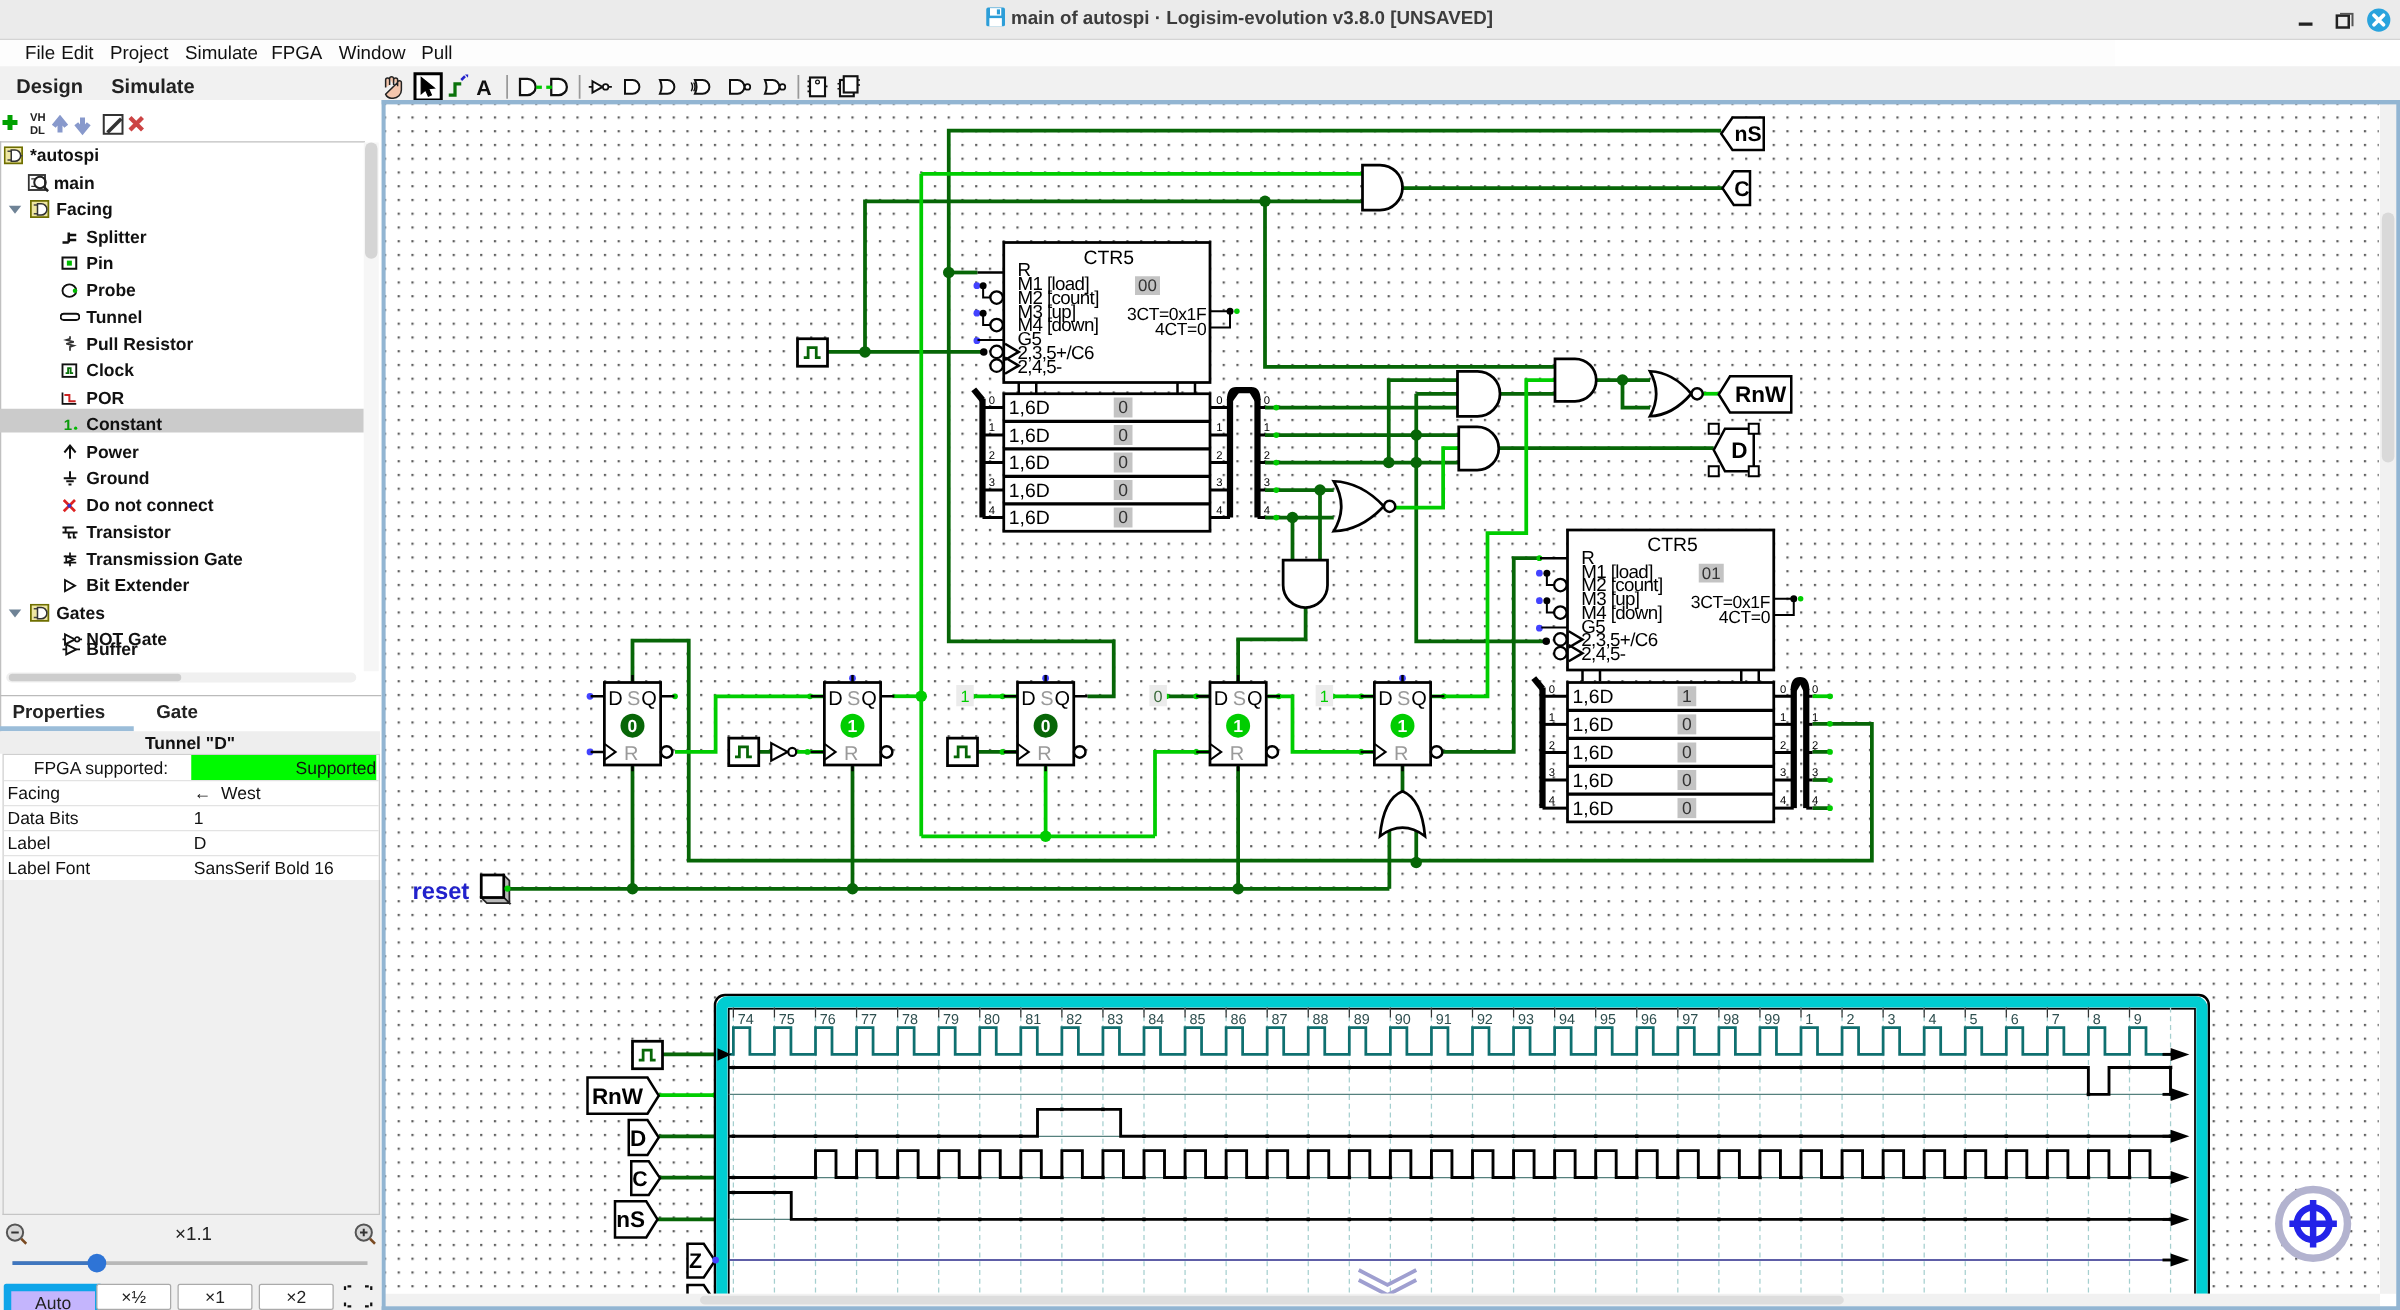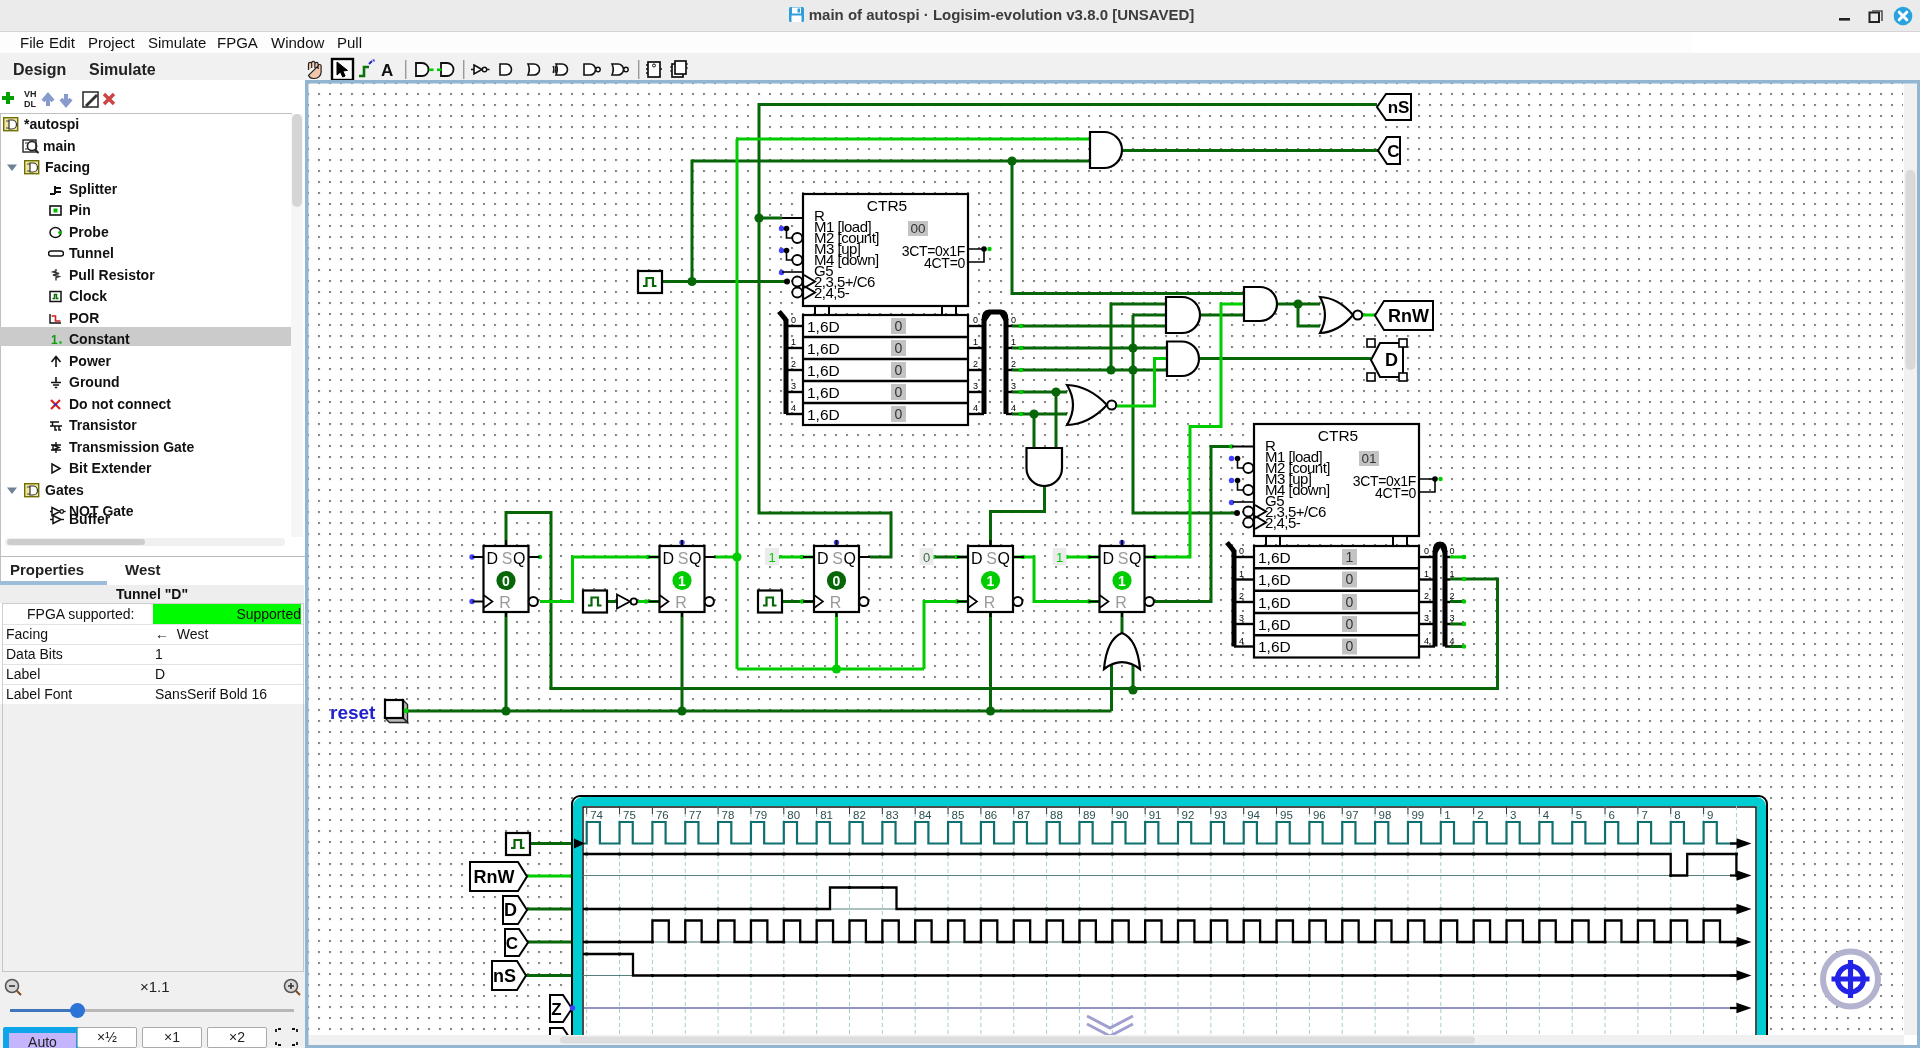--- a/index.html
+++ b/index.html
@@ -938,21 +938,21 @@
     </div>
  <div class="abs" style="left:5px;top:458px;width:280px;height:8px;background:#f0f0f0;border-radius:4px">
       <div style="position:absolute;left:2px;top:1px;width:138px;height:6px;background:#cdcdcd;border-radius:3px"></div>
     </div>
  <div class="abs" style="left:291px;top:34px;width:12px;height:423px;background:#f6f6f6">
       <div style="position:absolute;left:1px;top:0px;width:10px;height:93px;background:#d5d5d5;border-radius:5px"></div>
     </div>
 
  <div class="abs" style="left:0;top:476px;width:305px;height:1px;background:#bbb"></div>
  <div class="abs" style="left:10px;top:481px;font-size:15px;font-weight:bold;color:#222">Properties</div>
- <div class="abs" style="left:125px;top:481px;font-size:15px;font-weight:bold;color:#222">West</div>
+ <div class="abs" style="left:125px;top:481px;font-size:15px;font-weight:bold;color:#222">Gate</div>
  <div class="abs" style="left:0;top:501px;width:107px;height:4px;background:#9bbdd9"></div>
  <div class="abs" style="left:0;top:505px;width:304px;height:18px;background:#eeeeee;text-align:center;font-size:14px;font-weight:bold;color:#111;line-height:18px">Tunnel "D"</div>
  <div class="abs" style="left:2px;top:523px;width:300px;height:100px;background:#fff;border:1px solid #cfcfcf">
   <div class="prow" style="top:0">
         <span class="abs" style="left:24px">FPGA supported:</span>
         <span class="abs" style="left:150px;width:148px;background:#00fa00;text-align:right">Supported</span>
       </div>
   <div class="prow" style="top:20px">
         <span class="abs" style="left:3px">Facing</span>
         <span class="abs" style="left:152px">←&nbsp; West</span>

